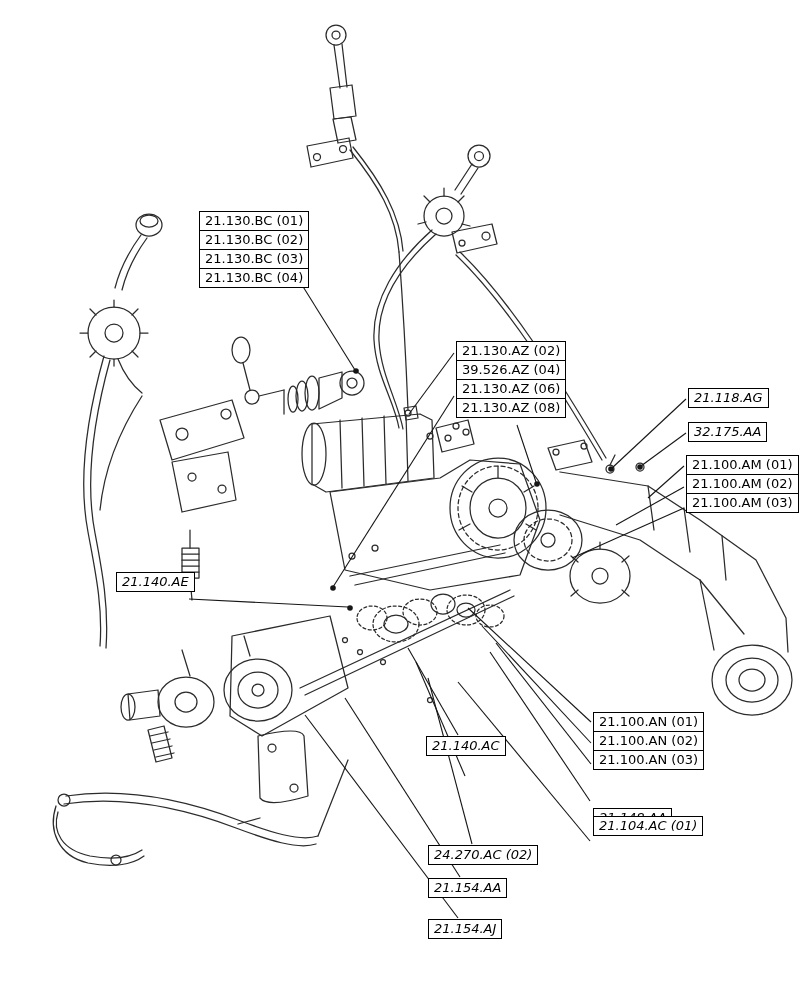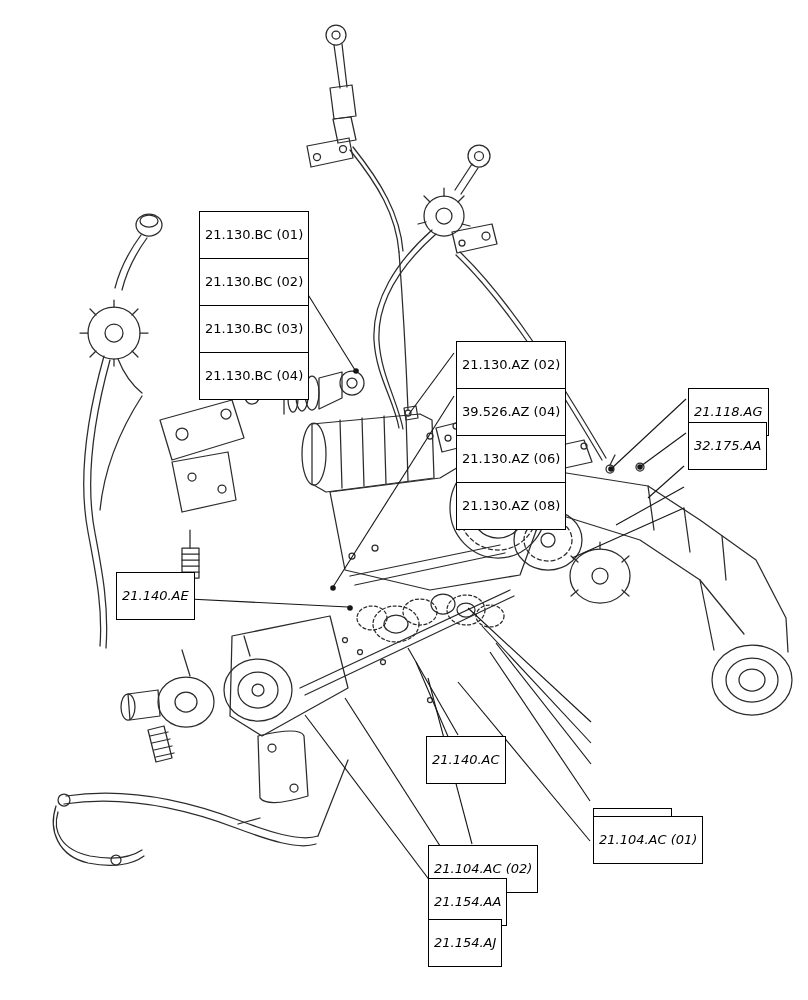--- a/index.html
+++ b/index.html
@@ -12,21 +12,21 @@
   .stage{
     position:relative;width:808px;height:1000px;background:var(--page-bg);
     font-family:"DejaVu Sans","Liberation Sans",sans-serif;overflow:hidden;
   }
   .illustration{position:absolute;left:0;top:0;width:808px;height:1000px;}
   .ink{stroke:var(--ink);fill:none;stroke-width:1.25;stroke-linecap:round;stroke-linejoin:round;}
   .leader{stroke:var(--leader);fill:none;stroke-width:1.1;}
   .dot{fill:var(--leader);stroke:none;}
   .callout{
     background:#fff;border:1px solid var(--label-border);color:#000;
-    font-size:13px;line-height:18px;padding:14px 5px;white-space:nowrap;z-index:2;
+    font-size:13px;line-height:18px;padding:0 5px;white-space:nowrap;z-index:2;
   }
   .abs{position:absolute;font-style:italic;}
   .callout-stack{position:absolute;display:inline-flex;flex-direction:column;z-index:2;}
   .callout-stack .callout + .callout{margin-top:-1px;}
 </style>
 </head>
 <body>
 
 <div class="stage">
 
@@ -237,26 +237,36 @@
   <div class="callout-stack" style="left:456px;top:341px">
     <div class="callout">21.130.AZ (02)</div>
     <div class="callout">39.526.AZ (04)</div>
     <div class="callout">21.130.AZ (06)</div>
     <div class="callout">21.130.AZ (08)</div>
   </div>
 
   <div class="callout abs" style="left:688px;top:388px">21.118.AG</div>
   <div class="callout abs" style="left:688px;top:422px">32.175.AA</div>
 
+  <div class="callout-stack" style="left:686px;top:455px">
+    <div class="callout">21.100.AM (01)</div>
+    <div class="callout">21.100.AM (02)</div>
+    <div class="callout">21.100.AM (03)</div>
+  </div>
 
   <div class="callout abs" style="left:116px;top:572px">21.140.AE</div>
 
+  <div class="callout-stack" style="left:593px;top:712px">
+    <div class="callout">21.100.AN (01)</div>
+    <div class="callout">21.100.AN (02)</div>
+    <div class="callout">21.100.AN (03)</div>
+  </div>
 
   <div class="callout abs" style="left:426px;top:736px">21.140.AC</div>
 
 
   <div class="callout abs" style="left:593px;top:808px">21.148.AA</div>
   <div class="callout abs" style="left:593px;top:816px">21.104.AC (01)</div>
-  <div class="callout abs" style="left:428px;top:845px">21.104.AC (02)</div>
+  <div class="callout abs" style="left:428px;top:845px">24.270.AC (02)</div>
   <div class="callout abs" style="left:428px;top:878px">21.154.AA</div>
   <div class="callout abs" style="left:428px;top:919px">21.154.AJ</div>
 
 </div>
 
 </body></html>

